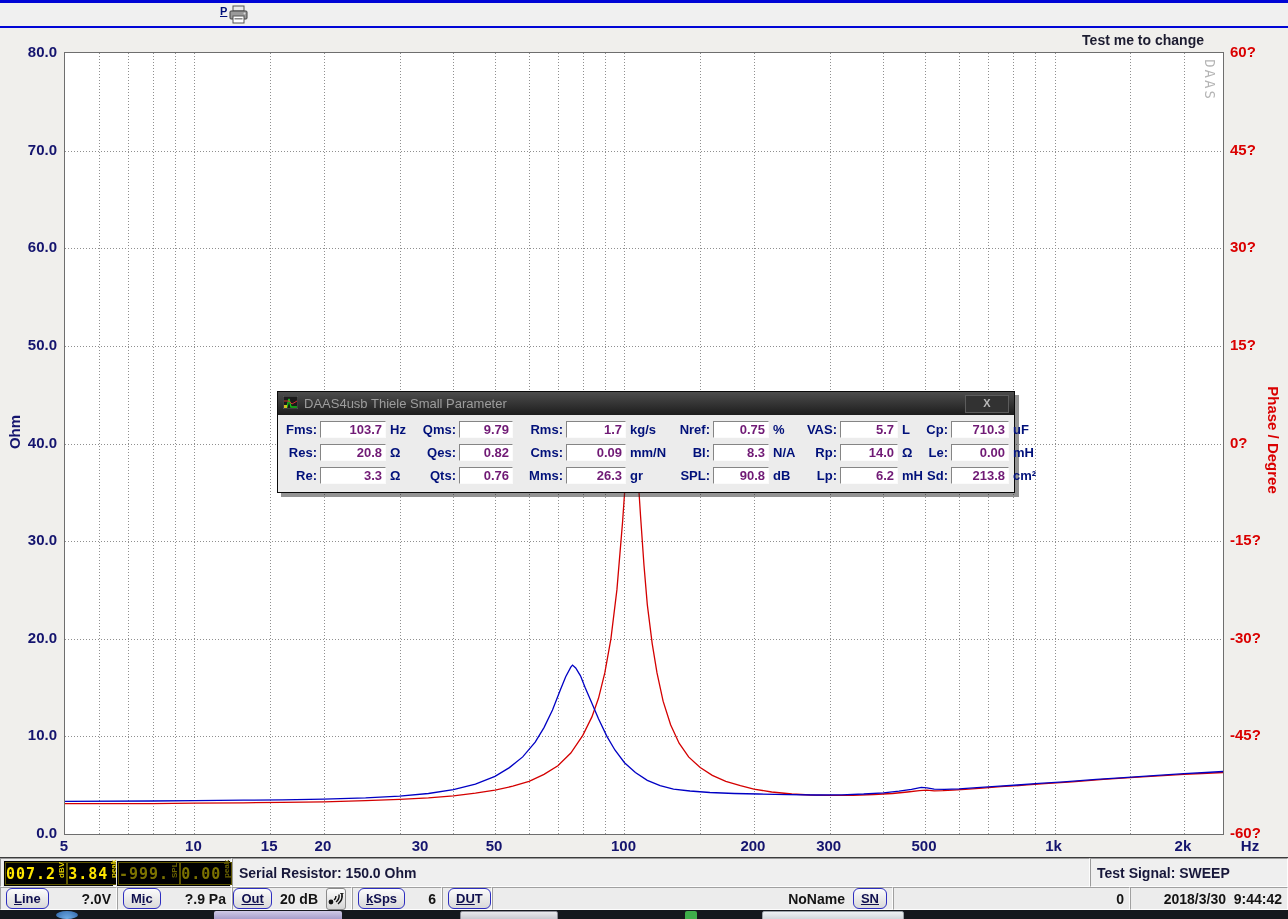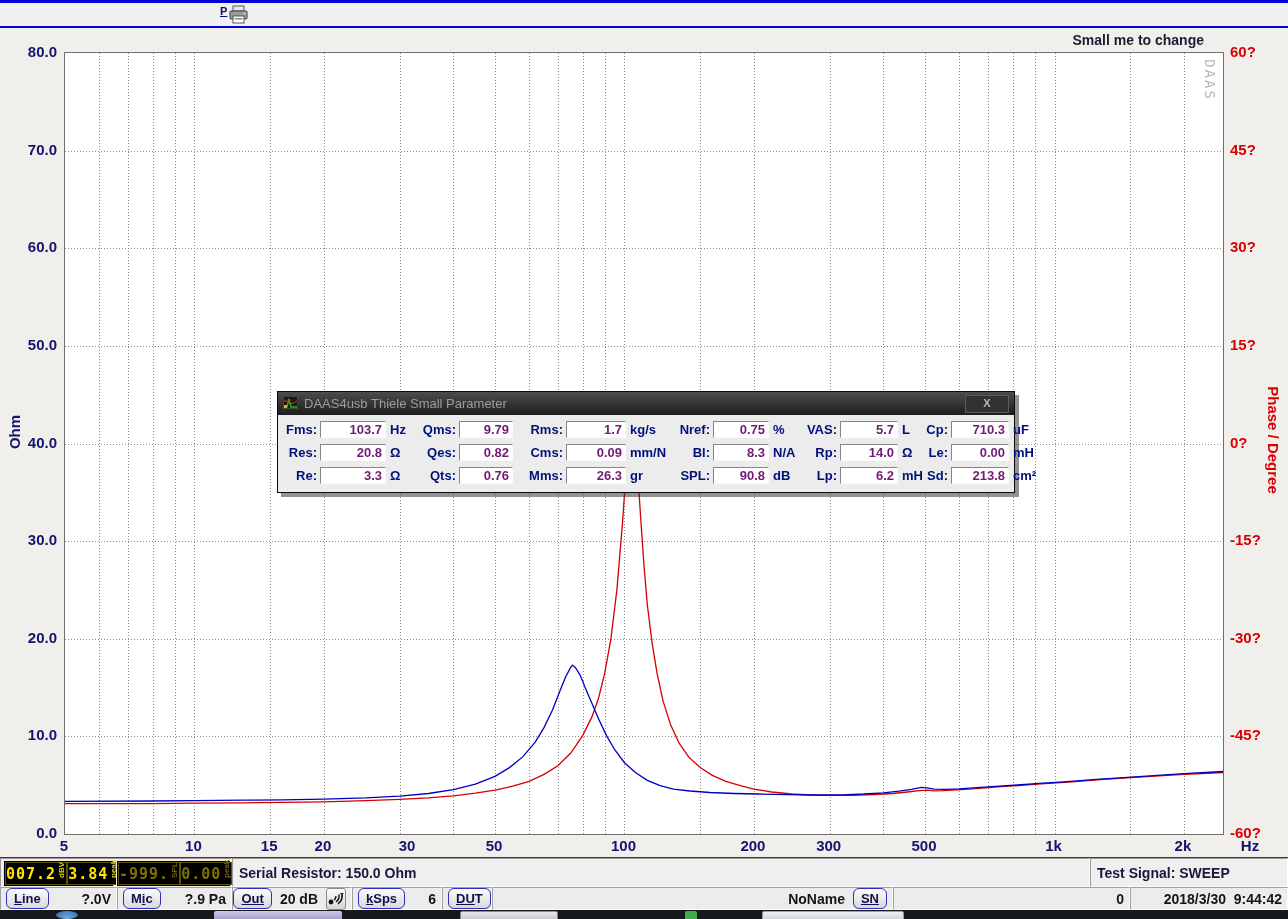--- a/index.html
+++ b/index.html
@@ -158,34 +158,34 @@
       <div class="yrlab" style="top: 531.125px;">-15?</div>
       <div class="yrlab" style="top: 628.75px;">-30?</div>
       <div class="yrlab" style="top: 726.375px;">-45?</div>
       <div class="yrlab" style="top: 824px;">-60?</div>
     </div>
   <div id="xlabels">
       <div class="xlab" style="left: 34px;">5</div>
       <div class="xlab" style="left: 163.451px;">10</div>
       <div class="xlab" style="left: 239.176px;">15</div>
       <div class="xlab" style="left: 292.903px;">20</div>
-      <div class="xlab" style="left: 377px;">30</div>
+      <div class="xlab" style="left: 390px;">30</div>
       <div class="xlab" style="left: 464.028px;">50</div>
       <div class="xlab" style="left: 593.48px;">100</div>
       <div class="xlab" style="left: 722.931px;">200</div>
       <div class="xlab" style="left: 798.655px;">300</div>
       <div class="xlab" style="left: 894.056px;">500</div>
       <div class="xlab" style="left: 1023.51px;">1k</div>
       <div class="xlab" style="left: 1152.96px;">2k</div>
     </div>
   <div id="xunit">Hz</div>
   <div class="vtext" id="ohm-label">Ohm</div>
   <div class="vtext" id="phase-label">Phase / Degree</div>
   <div class="vtext" id="daas-mark">DAAS</div>
-  <div id="click-me">Small me to change</div>
+  <div id="click-me">Test me to change</div>
 
   <div id="dialog">
     <div id="dlg-titlebar">
       <span>
         <svg width="15" height="13" viewBox="0 0 15 13">
           <rect x="0" y="0" width="15" height="13" fill="#1a1a1a" stroke="#666" stroke-width="1"></rect>
           <polyline points="1,11 4,11 6,3 8,11 14,11" fill="none" stroke="#18c018" stroke-width="1.4"></polyline>
           <polyline points="1,5 6,5 9,8 14,5" fill="none" stroke="#d03030" stroke-width="1"></polyline>
           <rect x="1" y="9" width="3" height="3" fill="#d0c020"></rect>
         </svg>

